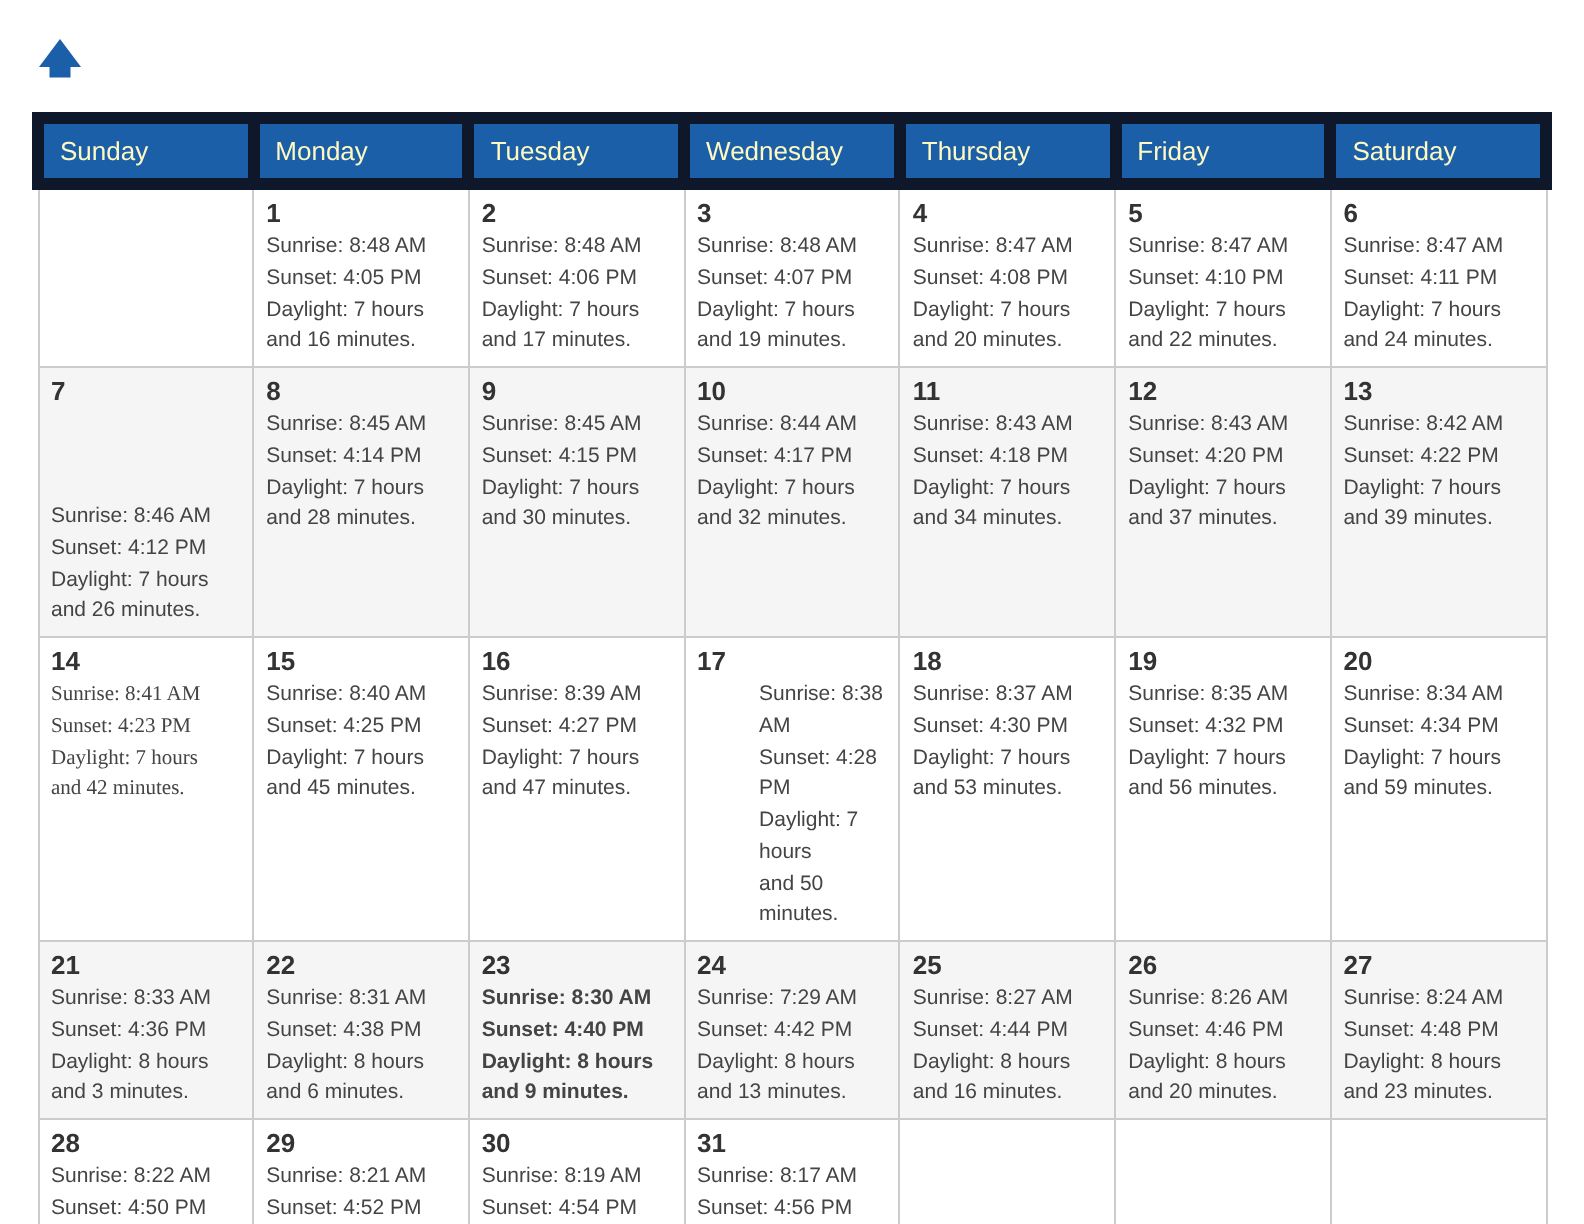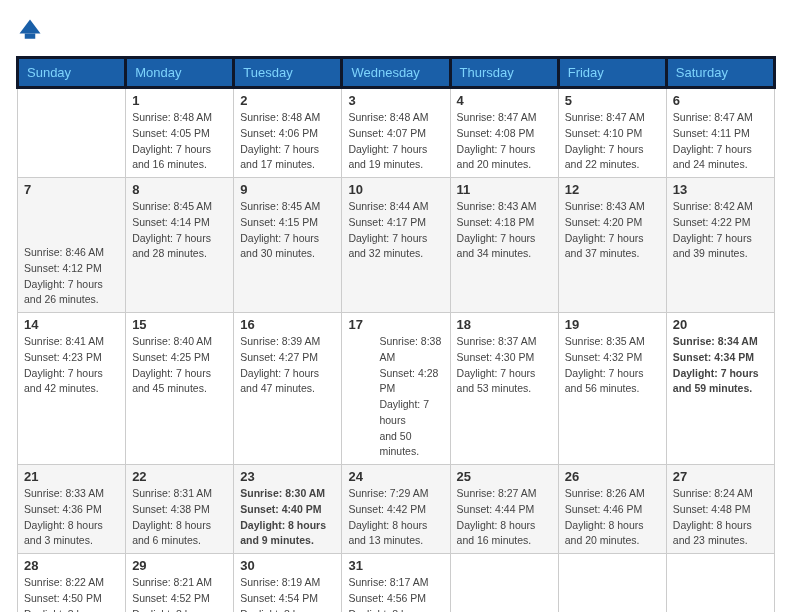--- a/index.html
+++ b/index.html
@@ -47,26 +47,26 @@
       font-size: 16px;
       color: #555;
     }
     .calendar {
       width: 100%;
       border-collapse: collapse;
       font-size: 11px;
     }
     .calendar th {
       background-color: #1a5fa8;
-      color: #7dd3fc;
+      color: #fef9c3;
       text-align: left;
       padding: 6px 8px;
       font-size: 13px;
       font-weight: normal;
-      border: 3px solid #0f172a;
+      border: 6px solid #0f172a;
     }
     .calendar td {
       border: 1px solid #ccc;
       vertical-align: top;
       padding: 4px 6px;
       width: 108px;
       min-height: 80px;
       background: #fff;
     }
     .calendar tr:nth-child(even) td {
@@ -212,21 +212,21 @@
           <span class="day-num">13</span>
           <div class="day-info" style="white-space: pre-line;">Sunrise: 8:42 AM
 Sunset: 4:22 PM
 Daylight: 7 hours
 and 39 minutes.</div>
         </td>
       </tr>
       <tr>
         <td>
           <span class="day-num">14</span>
-          <div class="day-info" style="white-space: pre-line;">Sunrise: 8:41 AM
+          <div class="day-info" style="white-space: pre-line; font-family: Liberation Serif, serif;">Sunrise: 8:41 AM
 Sunset: 4:23 PM
 Daylight: 7 hours
 and 42 minutes.</div>
         </td>
         <td>
           <span class="day-num">15</span>
           <div class="day-info" style="white-space: pre-line;">Sunrise: 8:40 AM
 Sunset: 4:25 PM
 Daylight: 7 hours
 and 45 minutes.</div>
@@ -254,21 +254,21 @@
         </td>
         <td>
           <span class="day-num">19</span>
           <div class="day-info" style="white-space: pre-line;">Sunrise: 8:35 AM
 Sunset: 4:32 PM
 Daylight: 7 hours
 and 56 minutes.</div>
         </td>
         <td>
           <span class="day-num">20</span>
-          <div class="day-info" style="white-space: pre-line; font-weight: bold;">Sunrise: 8:34 AM
+          <div class="day-info" style="white-space: pre-line;">Sunrise: 8:34 AM
 Sunset: 4:34 PM
 Daylight: 7 hours
 and 59 minutes.</div>
         </td>
       </tr>
       <tr>
         <td>
           <span class="day-num">21</span>
           <div class="day-info" style="white-space: pre-line;">Sunrise: 8:33 AM
 Sunset: 4:36 PM

